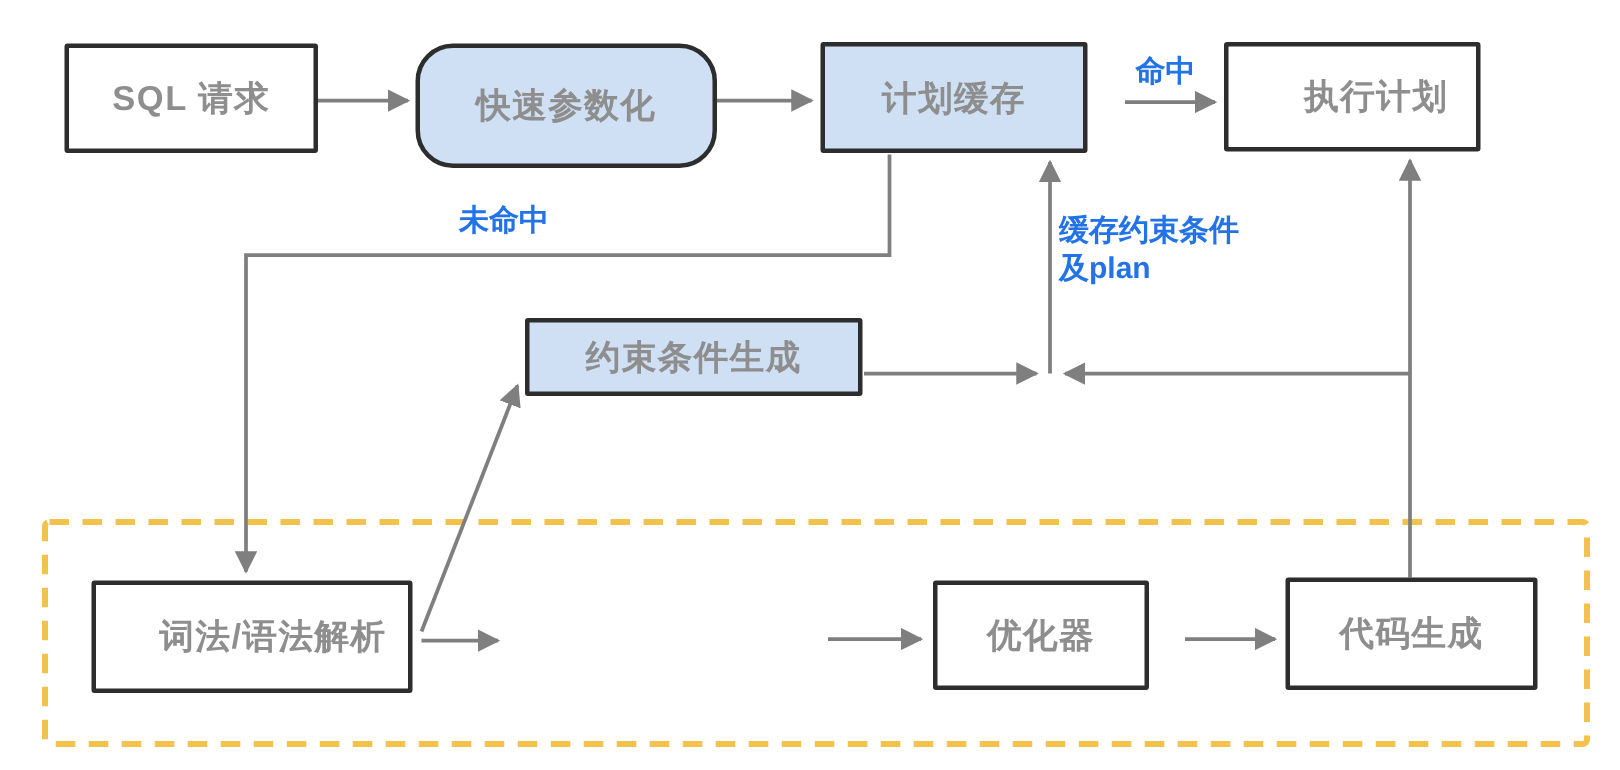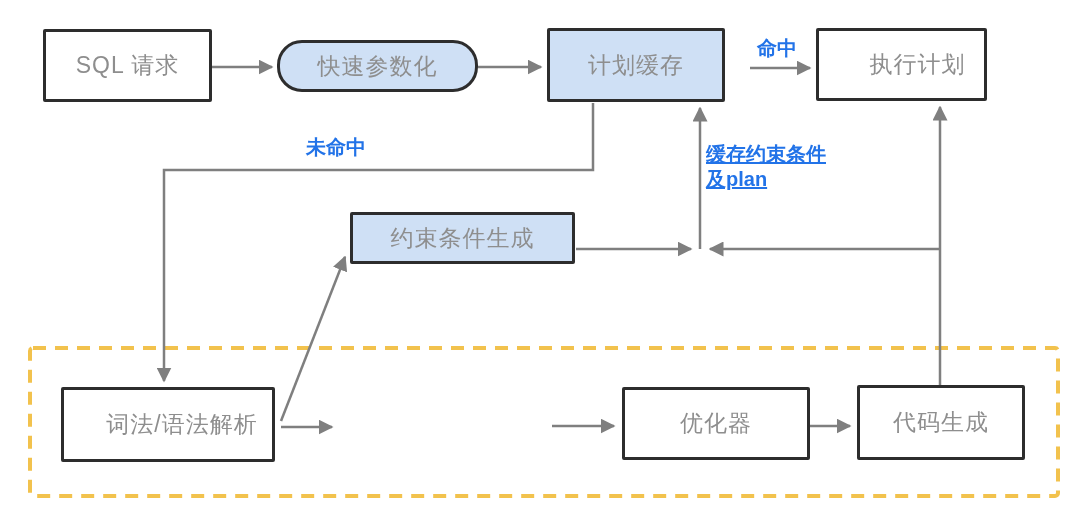--- a/index.html
+++ b/index.html
@@ -34,45 +34,45 @@
   .node{
     position:absolute;
     display:flex;align-items:center;justify-content:center;
     background:#ffffff;
     border:3px solid var(--box-border);
     border-radius:2px;
   }
   .node.highlight{background:var(--highlight-fill);}
   .node-label{
     color:var(--box-text);
-    font-size:23px;font-weight:400;
+    font-size:23px;font-weight:700;
     letter-spacing:1px;
     white-space:nowrap;
   }
   .edge-label{
     position:absolute;
     color:var(--blue-label);
     font-size:20px;font-weight:700;
     white-space:nowrap;
     line-height:25px;
   }
   
   #n-sql      {left:43px;  top:29px;  width:169px; height:73px;}
-  #n-fastparam{left:277px; top:40px;  width:201px; height:52px;border-radius:25px;}
+  #n-fastparam{left:277px; top:29px;  width:201px; height:83px;border-radius:25px;}
   #n-plancache{left:547px; top:28px;  width:178px; height:74px;}
   #n-execplan {left:816px; top:28px;  width:171px; height:73px;padding-left:32px;}
   #n-constraint{left:350px;top:212px; width:225px; height:52px;}
   #n-lexer    {left:61px;  top:387px; width:214px; height:75px;padding-left:28px;}
   #n-semantic {left:338px; top:388px; width:214px; height:74px;}
-  #n-optimizer{left:622px; top:387px; width:188px; height:73px;}
+  #n-optimizer{left:622px; top:387px; width:144px; height:73px;}
   #n-codegen  {left:857px; top:385px; width:168px; height:75px;}
   
   #lbl-hit  {left:757px; top:36px;}
   #lbl-miss {left:306px; top:135px;}
-  #lbl-cache-note{left:706px; top:142px;text-decoration:underline;}
+  #lbl-cache-note{left:706px; top:142px;}
 </style>
 </head>
 <body>
 
 <div class="canvas">
 
   <svg class="wires" viewBox="0 0 1080 513" xmlns="http://www.w3.org/2000/svg">
     <defs>
       <marker id="arrow" viewBox="0 0 10 10" refX="9" refY="5" markerWidth="6" markerHeight="6" orient="auto-start-reverse">
         <path d="M0,0 L10,5 L0,10 z" style="fill:var(--arrow)"></path>

